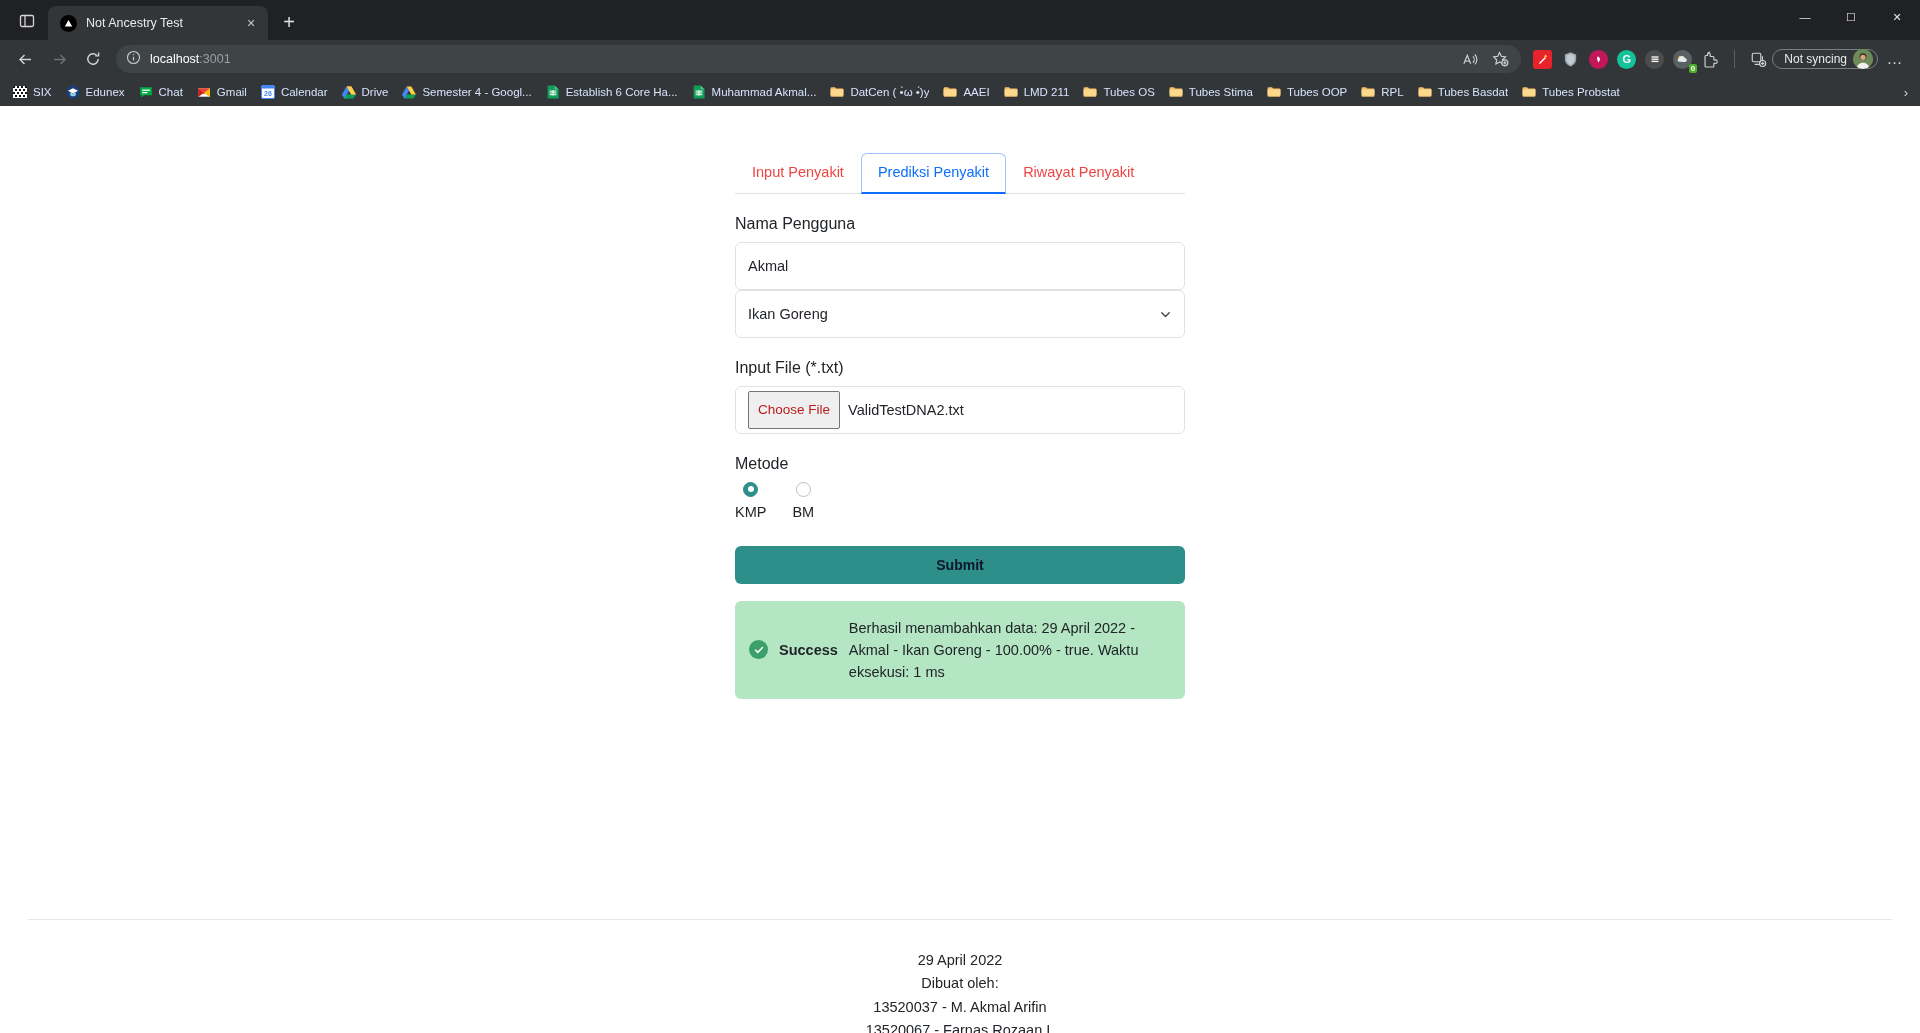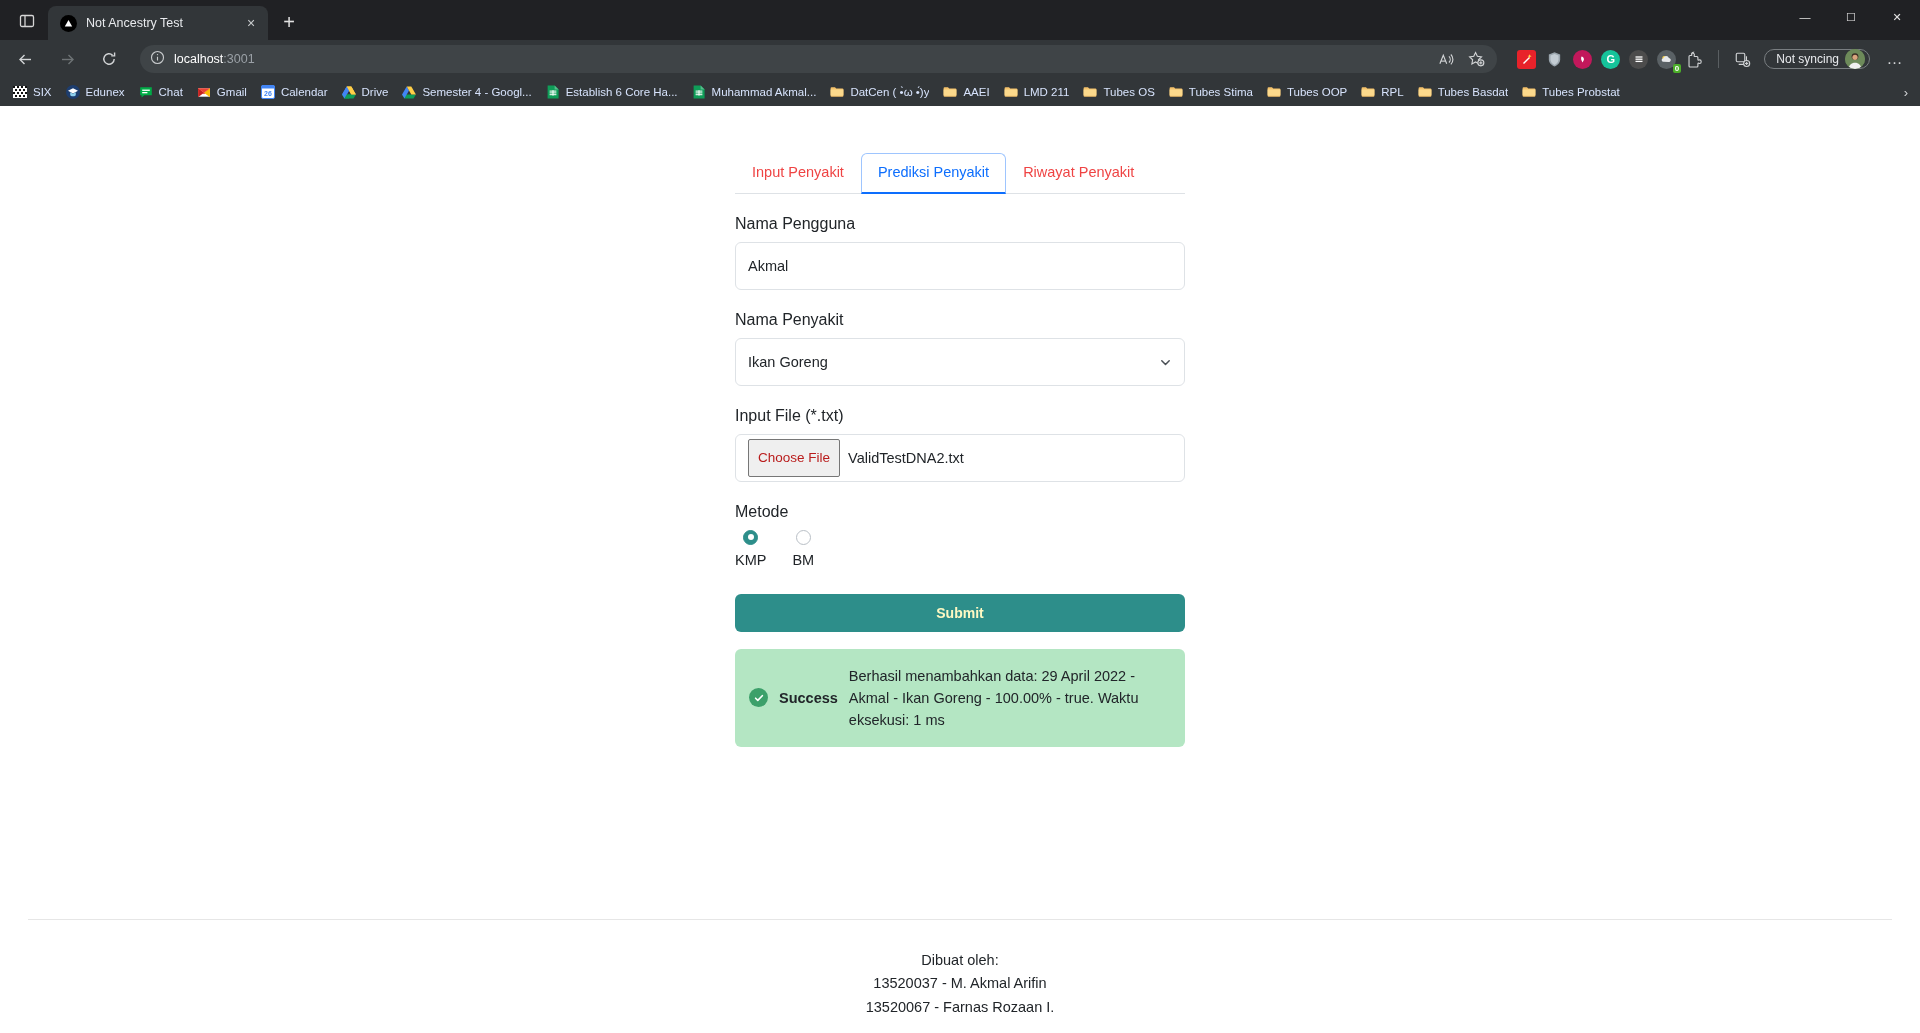--- a/index.html
+++ b/index.html
@@ -51,21 +51,21 @@
   .newtab { width: 34px; height: 34px; display:flex; align-items:center; justify-content:center; color:#e2e2e2; font-size: 20px; margin-left: 4px; margin-bottom: 1px; }
   .win-controls { margin-left: auto; display: flex; height: 40px; align-items: flex-start; }
   .win-btn { width: 46px; height: 34px; display:flex; align-items:center; justify-content:center; color:#e5e5e5; font-size: 11px; }
 
   .toolbar {
     height: 38px;
     background: #323639;
     display: flex;
     align-items: center;
     padding: 16px 8px;
-    gap: 8px;
+    gap: 0;
     flex: 0 0 38px;
   }
   .nav-btn {
     width: 34px; height: 30px;
     display: flex; align-items: center; justify-content: center;
     color: #d2d4d6; border-radius: 4px;
   }
   .nav-btn.disabled { color: #6e7376; }
   .omnibox {
     flex: 1 1 auto;
@@ -222,21 +222,21 @@
   .radio.checked::after {
     content: ""; width: 6px; height: 6px; border-radius: 50%; background: #fff;
   }
   .radio-label { font-size: 14.5px; color: #212529; }
 
   .btn-submit {
     width: 100%;
     height: 38px;
     margin-top: 26px;
     background: #2d8e8a;
-    color: #fef9c3;
+    color: #0f172a;
     border: none;
     border-radius: 6px;
     font-size: 14px;
     font-weight: bold;
     font-family: "Liberation Sans", sans-serif;
     cursor: pointer;
   }
 
   .alert {
     margin-top: 17px;
@@ -652,21 +652,20 @@
 
       <div class="nav-tabs">
         <div class="nav-tab inactive">Input Penyakit</div>
         <div class="nav-tab active">Prediksi Penyakit</div>
         <div class="nav-tab inactive">Riwayat Penyakit</div>
       </div>
 
       <label class="form-label">Nama Pengguna</label>
       <div class="form-control">Akmal</div>
 
-      <label class="form-label">Nama Penyakit</label>
       <div class="form-control form-select">
         <span>Ikan Goreng</span>
         <span class="chev">
           <svg width="13" height="13" viewBox="0 0 14 14" fill="none" stroke="currentColor" stroke-width="1.6" stroke-linecap="round" stroke-linejoin="round">
               <polyline points="3,5.2 7,9.2 11,5.2"></polyline>
             </svg>
         </span>
       </div>
 
       <label class="form-label">Input File (*.txt)</label>
@@ -697,20 +696,21 @@
         </span>
         <span class="alert-title">Success</span>
         <span class="alert-msg">Berhasil menambahkan data: 29 April 2022 - Akmal - Ikan Goreng - 100.00% - true. Waktu eksekusi: 1 ms</span>
       </div>
 
     </div>
 
     <hr class="footer-rule">
 
     <div class="footer">
+      <div>29 April 2022</div>
       <div>Dibuat oleh:</div>
       <div>13520037 - M. Akmal Arifin</div>
       <div>13520067 - Farnas Rozaan I.</div>
 
     </div>
   </div>
 
 </div>
 
 </body></html>

